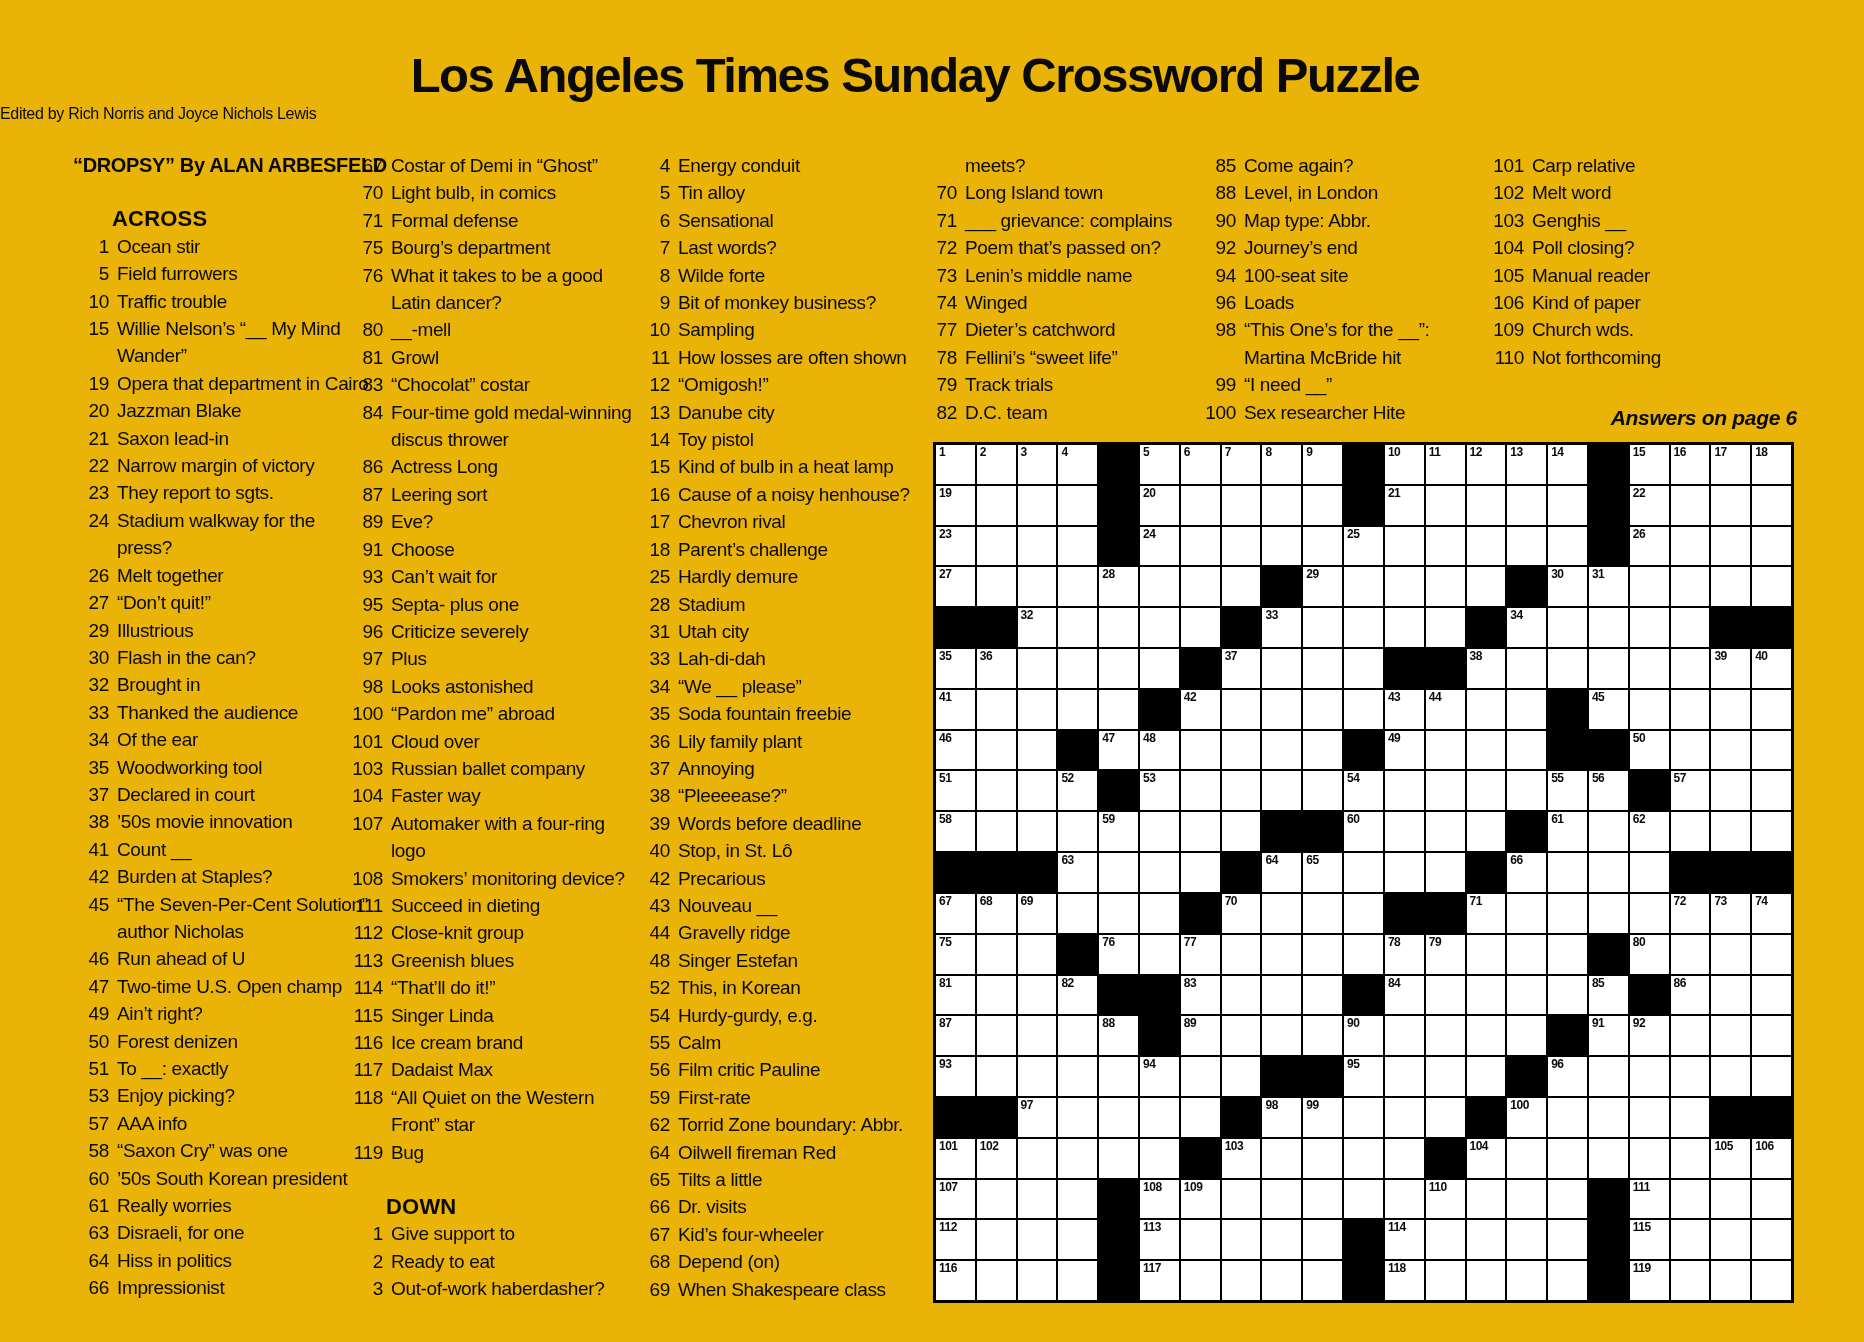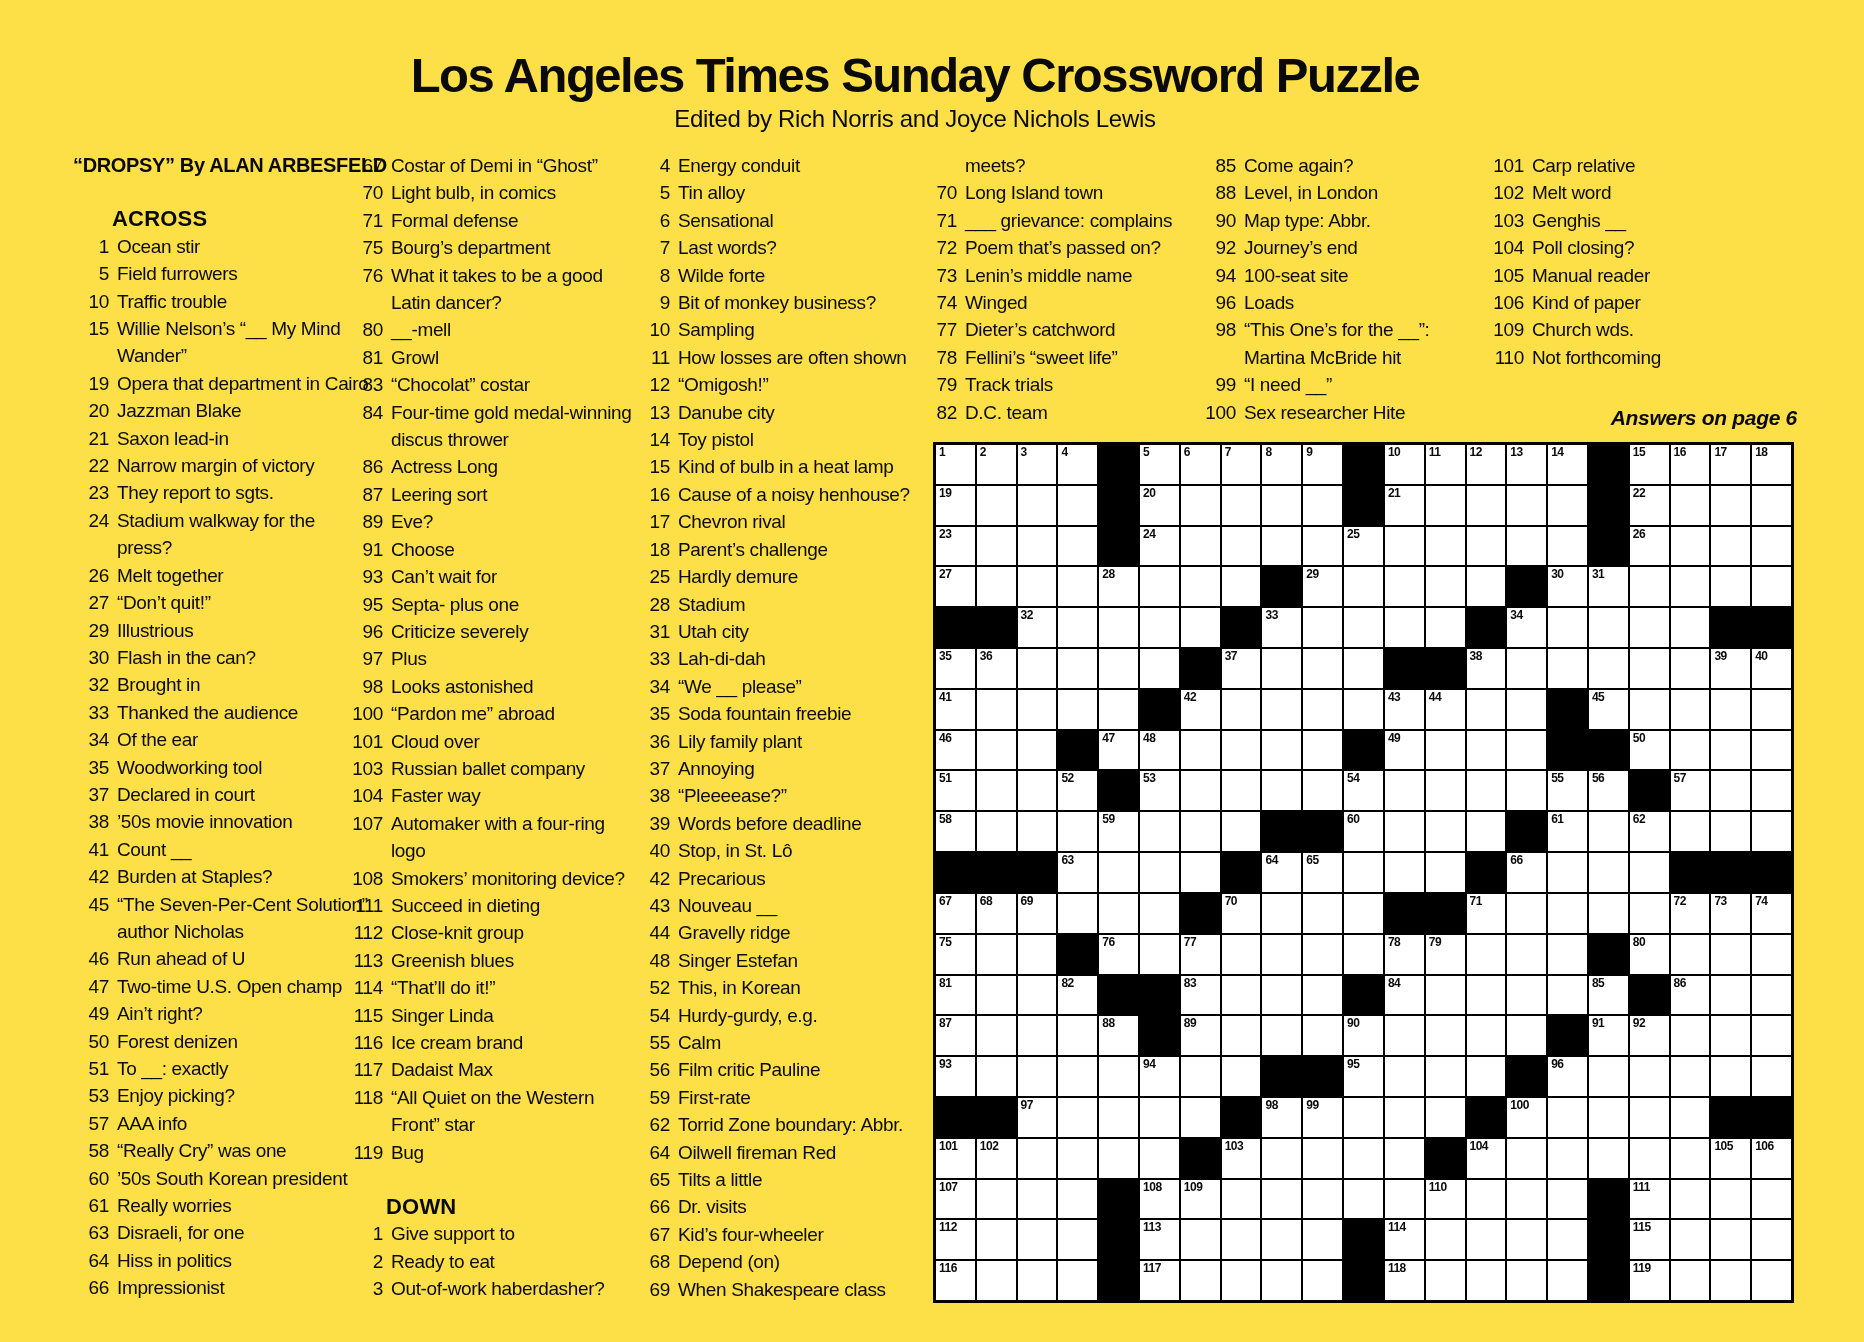--- a/index.html
+++ b/index.html
@@ -1,26 +1,26 @@
 <!DOCTYPE html>
 <html><head>
 <meta charset="utf-8">
 <style>
   html,body{margin:0;padding:0;background:#e8e8e8;}
   .page{
-    position:relative;width:1864px;height:1342px;background:#fde047;
+    position:relative;width:1864px;height:1342px;background:#eab308;
     font-family:"Liberation Sans",sans-serif;color:#0a0a0a;overflow:hidden;text-decoration:underline;
   }
   .title{
     position:absolute;left:0;top:50px;width:1830px;text-align:center;
     font-size:49px;font-weight:bold;letter-spacing:-1.5px;line-height:50px;
   }
   .subtitle{
-    position:absolute;left:0;top:105px;width:1830px;text-align:center;
-    font-size:24px;letter-spacing:-0.3px;
+    position:absolute;left:0;top:105px;width:1830px;text-align:left;
+    font-size:16px;letter-spacing:-0.3px;
   }
   .answers-note{
     position:absolute;right:67px;top:406px;
     font-size:21px;font-weight:bold;font-style:italic;letter-spacing:-0.3px;
   }
   .col{position:absolute;top:152px;font-size:19px;line-height:27.4px;letter-spacing:-0.35px;}
   #col-a{left:73px;width:300px;}
   #col-b{left:347px;width:300px;}
   #col-c{left:634px;width:300px;}
   #col-d{left:921px;width:300px;}
@@ -173,21 +173,21 @@
       <div class="clue">
         <span class="num">53</span>
         <span class="txt">Enjoy picking?</span>
       </div>
       <div class="clue">
         <span class="num">57</span>
         <span class="txt">AAA info</span>
       </div>
       <div class="clue">
         <span class="num">58</span>
-        <span class="txt">“Really Cry” was one</span>
+        <span class="txt">“Saxon Cry” was one</span>
       </div>
       <div class="clue">
         <span class="num">60</span>
         <span class="txt">’50s South Korean president</span>
       </div>
       <div class="clue">
         <span class="num">61</span>
         <span class="txt">Really worries</span>
       </div>
       <div class="clue">

